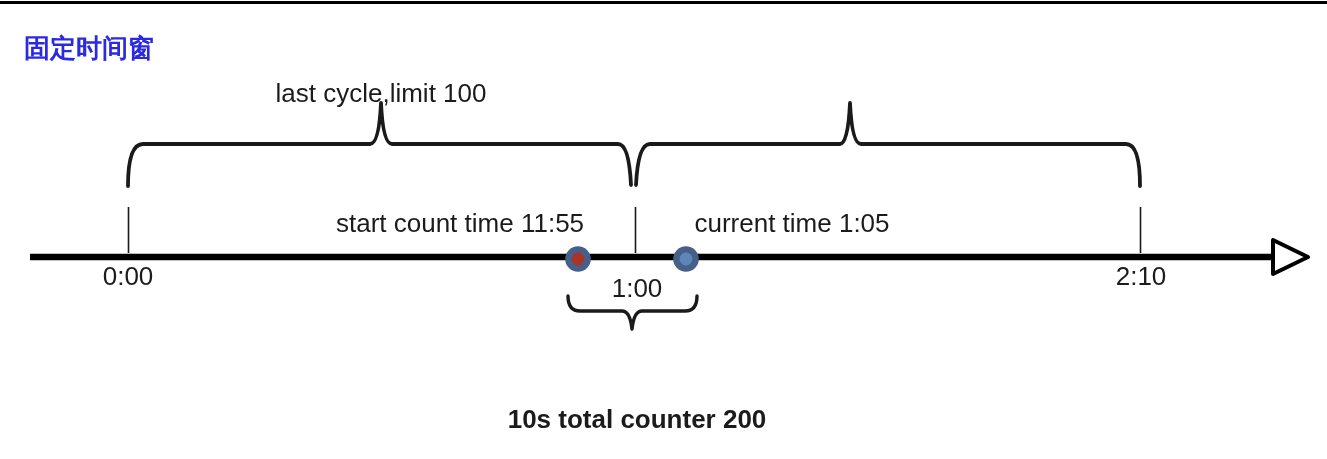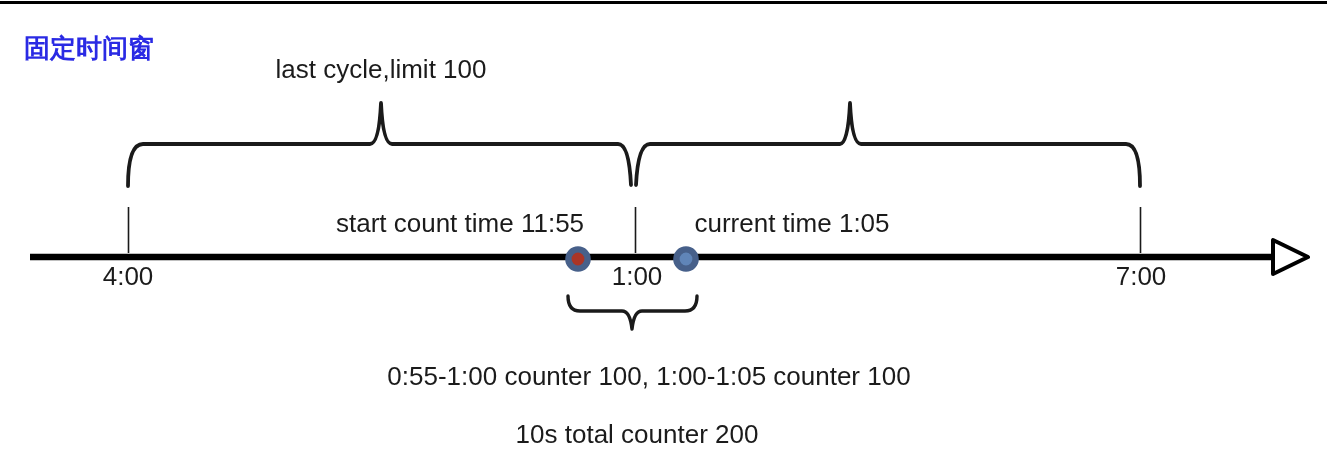--- a/index.html
+++ b/index.html
@@ -38,32 +38,32 @@
   }
   .centered { transform: translateX(-50%); }
   .page-title {
     left: 24px;
     top: 34px;
     font-size: 26px;
     font-weight: bold;
     color: #2a2ae4;
   }
   .cycle-label { top: 55px; font-size: 26px; }
-  .label-last-cycle    { left: 381px; }
+  .label-last-cycle    { left: 381px; margin-top: 24px; }
   .label-current-cycle { left: 842px; }
   .marker-label { top: 209px; font-size: 26px; }
   .label-start-count  { left: 460px; }
   .label-current-time { left: 792px; }
   .tick-label { top: 262px; font-size: 26px; }
   .tick-0 { left: 128px; }
-  .tick-1 { left: 637px; }
+  .tick-1 { left: 637px; margin-top: 12px; }
   .tick-2 { left: 1141px; }
   .summary-line { font-size: 26px; }
   .summary-1 { left: 649px; top: 362px; }
-  .summary-2 { left: 637px; top: 420px; }
+  .summary-2 { left: 637px; top: 405px; font-weight: bold; }
 </style>
 </head>
 <body>
 
 <div class="canvas">
 
   <div class="top-rule"></div>
 
   <svg class="diagram-svg" viewBox="0 0 1327 459">
 
@@ -85,20 +85,19 @@
     <path d="M 568 296 Q 568 311 580 311 L 622 311 Q 630 311 632 329 Q 634 311 642 311 L 685 311 Q 697 311 697 296" fill="none" stroke="#1a1a1a" stroke-width="3.4" stroke-linecap="round" stroke-linejoin="round"></path>
   </svg>
 
   <div class="txt page-title">固定时间窗</div>
 
   <div class="txt cycle-label centered label-last-cycle">last cycle,limit 100</div>
 
   <div class="txt marker-label centered label-start-count">start count time 11:55</div>
   <div class="txt marker-label centered label-current-time">current time 1:05</div>
 
-  <div class="txt tick-label centered tick-0">4:00</div>
+  <div class="txt tick-label centered tick-0">0:00</div>
   <div class="txt tick-label centered tick-1">1:00</div>
-  <div class="txt tick-label centered tick-2">7:00</div>
+  <div class="txt tick-label centered tick-2">2:10</div>
 
-  <div class="txt summary-line centered summary-1">0:55-1:00 counter 100, 1:00-1:05 counter 100</div>
   <div class="txt summary-line centered summary-2">10s total counter 200</div>
 
 </div>
 
 </body></html>

